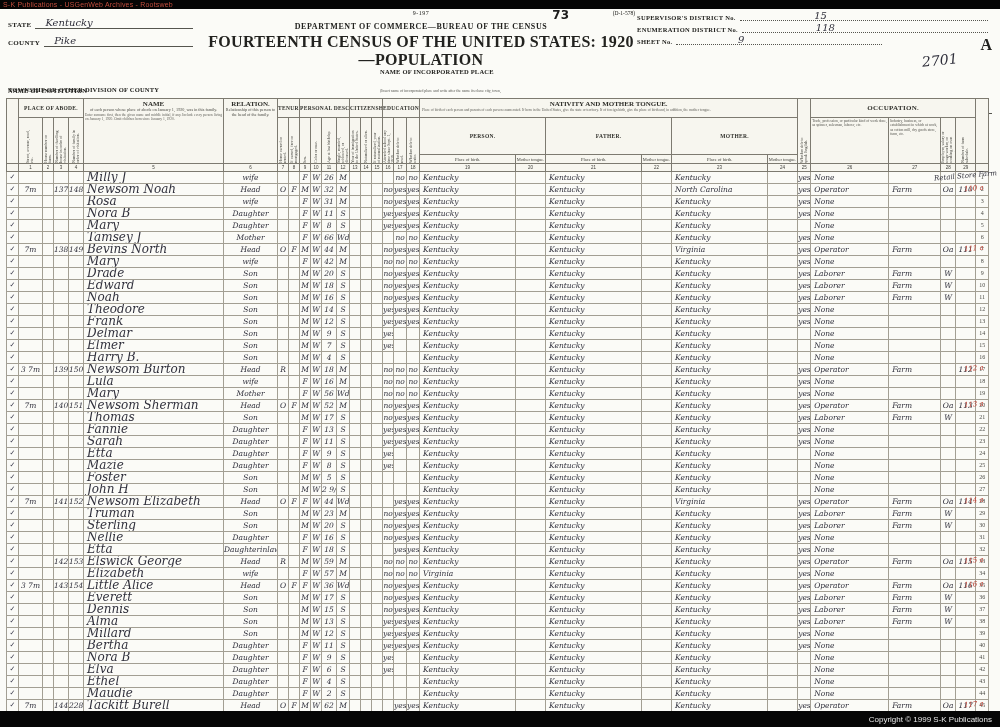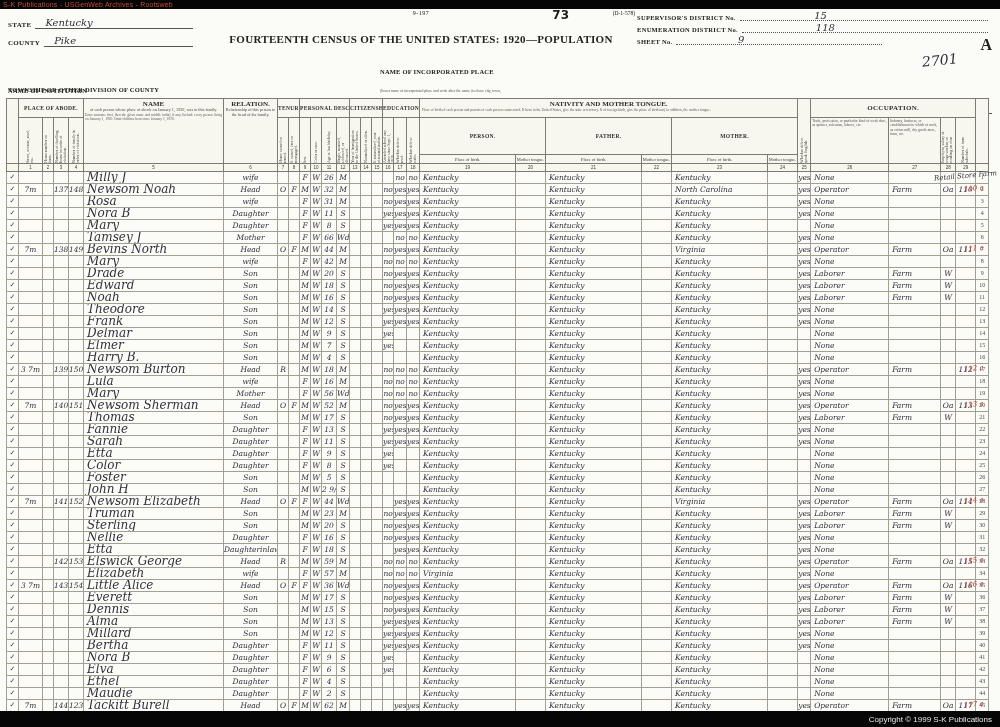--- a/index.html
+++ b/index.html
@@ -19,21 +19,21 @@
   .uline{border-bottom:1px solid #55554e;display:inline-block;}
   .h-left{position:absolute;left:2px;top:8px;width:185px;}
   .h-left .frow{display:flex;align-items:flex-end;margin-bottom:7px;}
   .h-left .frow .uline{flex:1;margin-left:4px;font-size:10px;line-height:10px;padding-left:10px;}
   .h-center{position:absolute;left:195px;top:0;width:440px;text-align:center;}
   .fn-line{position:relative;height:11px;font-size:6px;}
   .fn-line .fno{letter-spacing:.5px;}
   .fn-line .stamp{position:absolute;right:72px;top:-2px;font-family:"DejaVu Sans",sans-serif;font-weight:bold;font-size:12px;color:#1c1c1c;}
   .fn-line .dcode{position:absolute;right:6px;top:0;font-size:5.5px;}
   .dept{font-size:8px;font-weight:bold;letter-spacing:.6px;margin-top:1px;}
-  .census-title{font-size:11px;font-weight:bold;letter-spacing:.3px;margin-top:12px;}
+  .census-title{font-size:16px;font-weight:bold;letter-spacing:.3px;margin-top:2px;}
   .h-right{position:absolute;right:2px;top:2px;width:355px;}
   .h-right .drow{display:flex;align-items:flex-end;margin-bottom:3px;position:relative;}
   .h-right .drow .lbl{font-size:6.5px;}
   .h-right .drow .dots{flex:1;border-bottom:1px dotted #55554e;margin:0 4px;height:8px;position:relative;}
   .h-right .drow .hv{font-size:10px;line-height:8px;position:absolute;left:30%;bottom:0;}
   .sheet-a{position:absolute;right:-0px;top:24px;font-size:16px;font-weight:bold;font-family:"Liberation Serif",serif;}
   .serial{position:absolute;right:34px;top:40px;font-size:14px;transform:rotate(-6deg);}
   .rowline{position:absolute;left:2px;right:2px;display:flex;align-items:flex-end;}
   .row2{top:50px;}
   .row3{top:69px;}
@@ -91,20 +91,21 @@
         <span class="uline hand">Pike</span>
       </div>
     </div>
 
     <div class="h-center">
       <div class="fn-line">
         <span class="fno">9-197</span>
         <span class="stamp">73</span>
         <span class="dcode">(D-1-578)</span>
       </div>
+      <div class="dept">DEPARTMENT OF COMMERCE—BUREAU OF THE CENSUS</div>
       <div class="census-title">FOURTEENTH CENSUS OF THE UNITED STATES: 1920—POPULATION</div>
     </div>
 
     <div class="h-right">
       <div class="drow">
         <span class="lbl">SUPERVISOR'S DISTRICT No.</span>
         <span class="dots">
             <span class="hv hand">15</span>
           </span>
       </div>
@@ -1120,21 +1121,21 @@
             <td class="hand"></td>
             <td class="hand"></td>
             <td class="linec">24</td>
           </tr>
           <tr>
             <td class="hand chkc">✓</td>
             <td class="hand"></td>
             <td class="hand"></td>
             <td class="hand"></td>
             <td class="hand"></td>
-            <td class="hand la namec">Color</td>
+            <td class="hand la namec">Mazie</td>
             <td class="hand">Daughter</td>
             <td class="hand"></td>
             <td class="hand"></td>
             <td class="hand">F</td>
             <td class="hand">W</td>
             <td class="hand">8</td>
             <td class="hand">S</td>
             <td class="hand"></td>
             <td class="hand"></td>
             <td class="hand"></td>
@@ -1779,21 +1780,21 @@
             <td class="hand la"></td>
             <td class="hand"></td>
             <td class="hand"></td>
             <td class="linec">44</td>
           </tr>
           <tr>
             <td class="hand chkc">✓</td>
             <td class="hand">7m</td>
             <td class="hand"></td>
             <td class="hand">144</td>
-            <td class="hand">123</td>
+            <td class="hand">228</td>
             <td class="hand la namec">Tackitt Burell</td>
             <td class="hand">Head</td>
             <td class="hand">O</td>
             <td class="hand">F</td>
             <td class="hand">M</td>
             <td class="hand">W</td>
             <td class="hand">62</td>
             <td class="hand">M</td>
             <td class="hand"></td>
             <td class="hand"></td>

